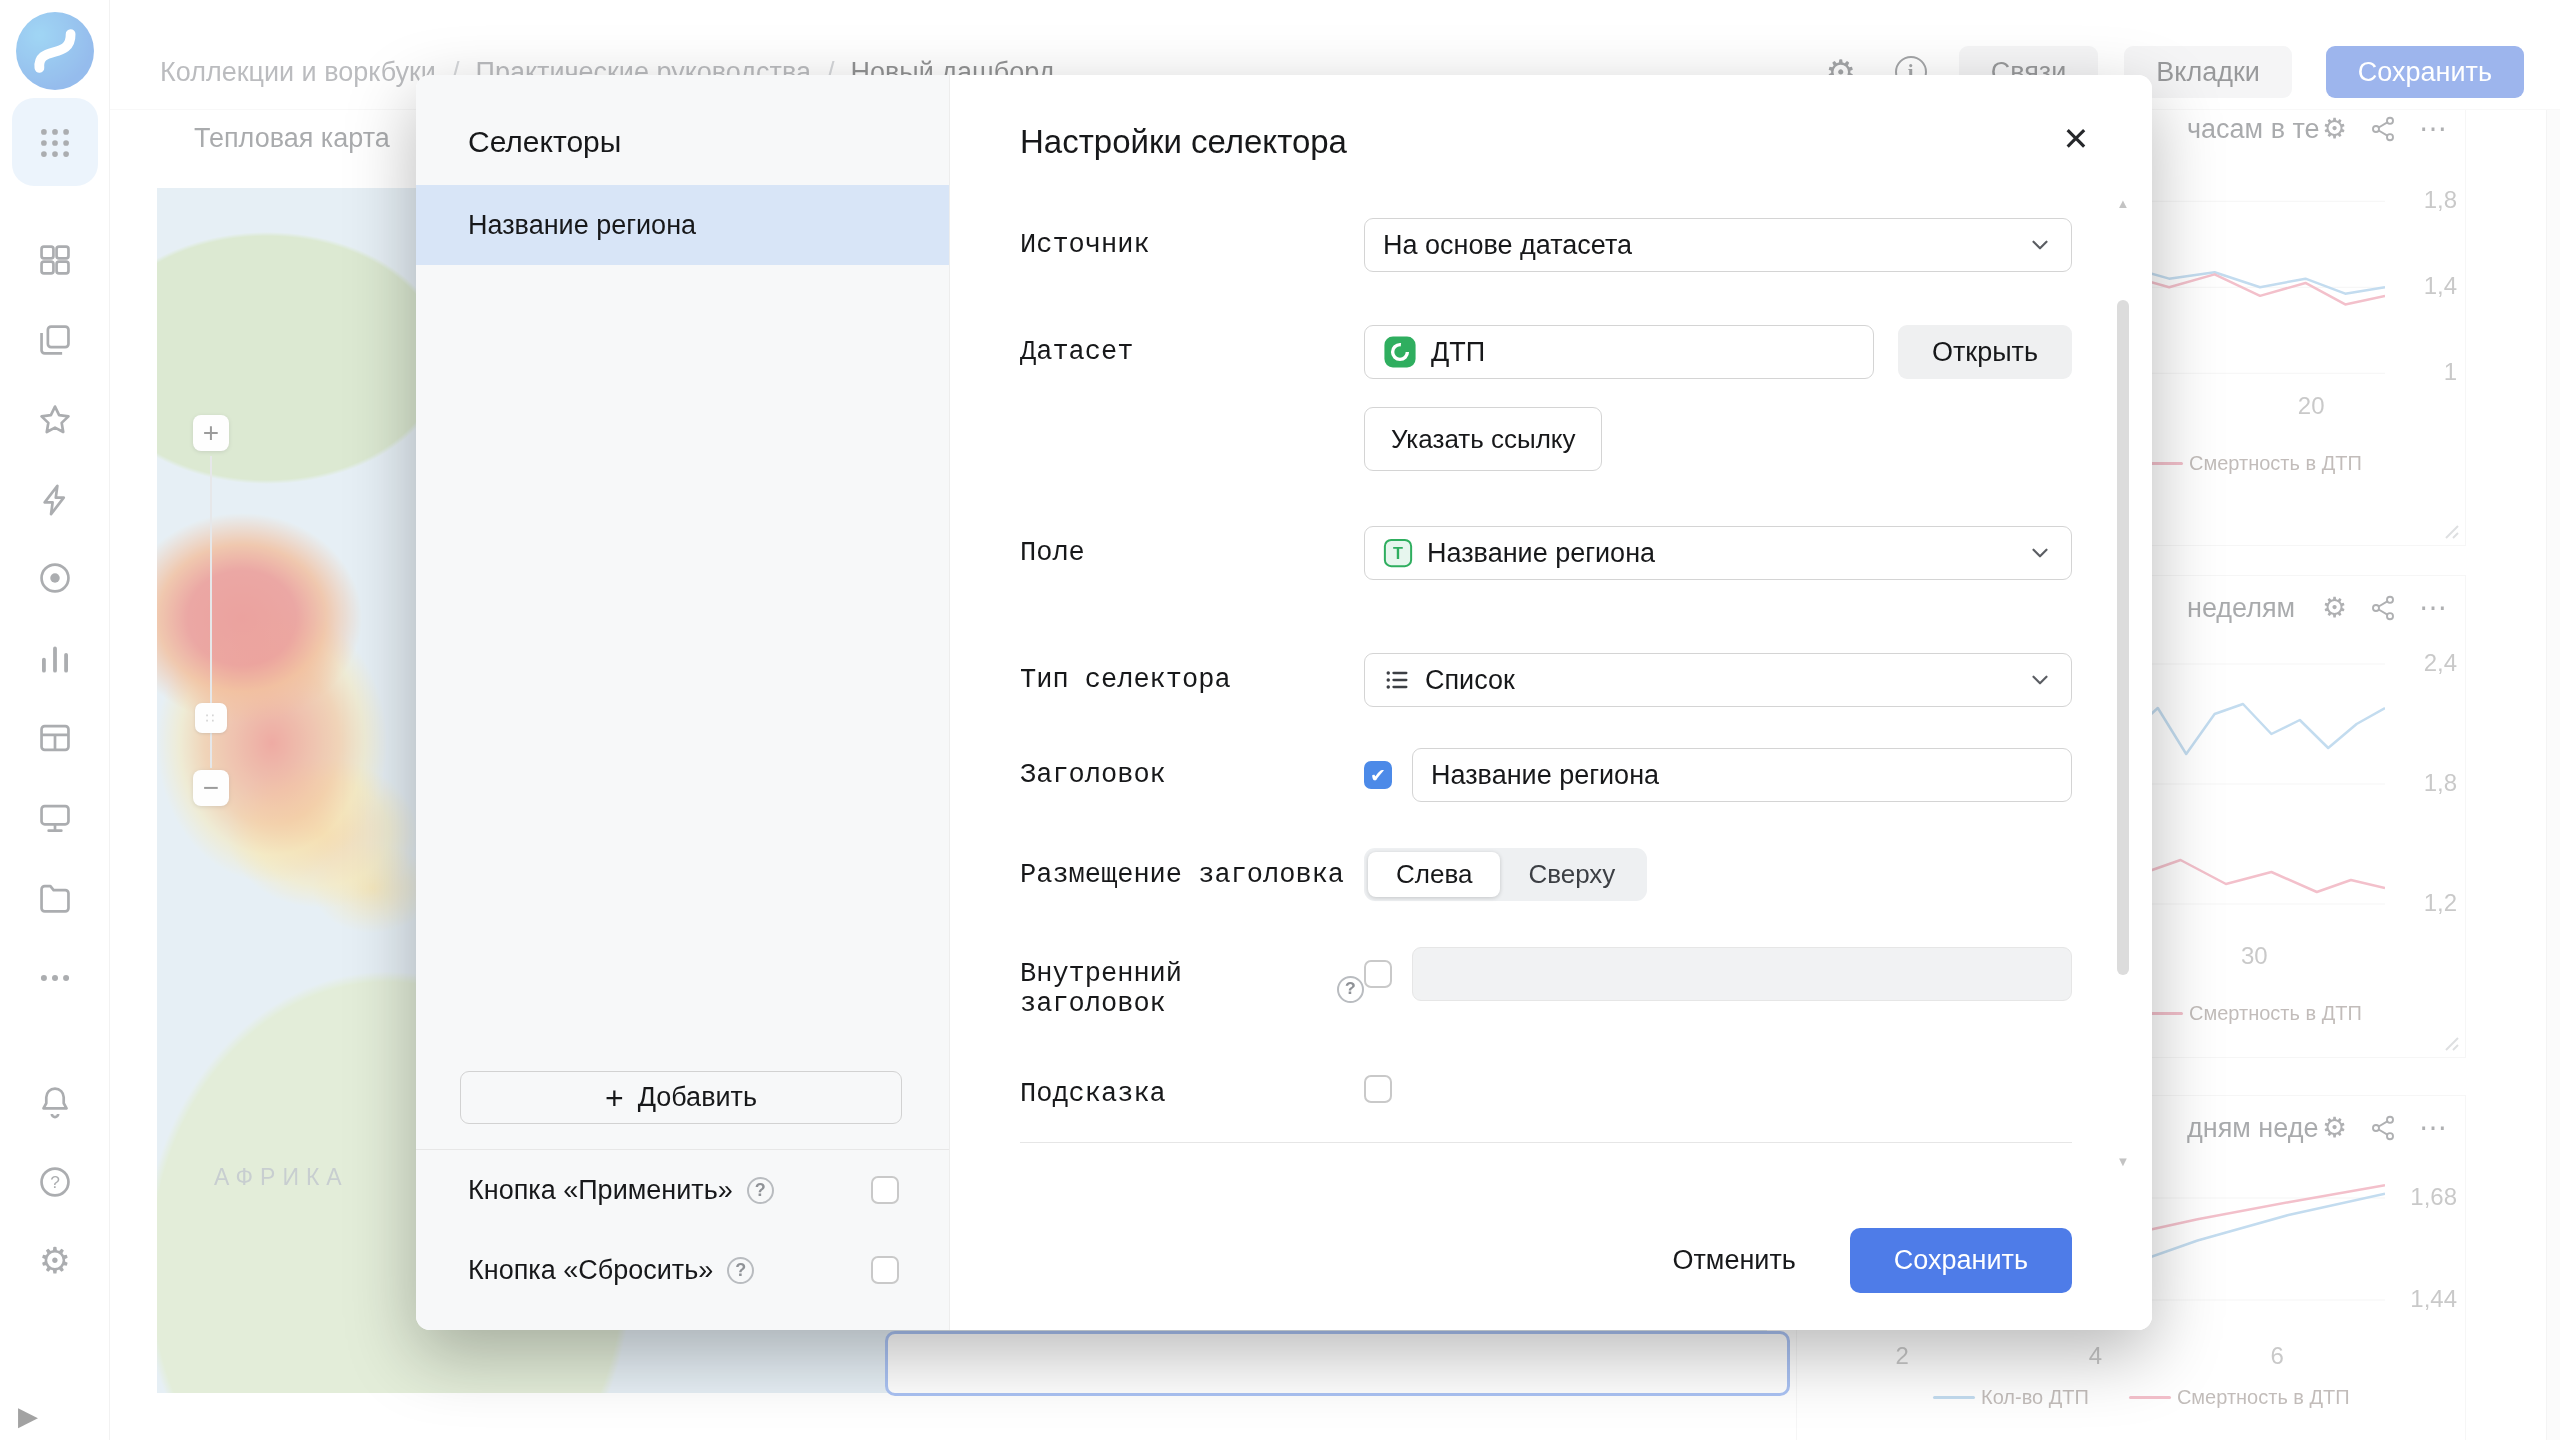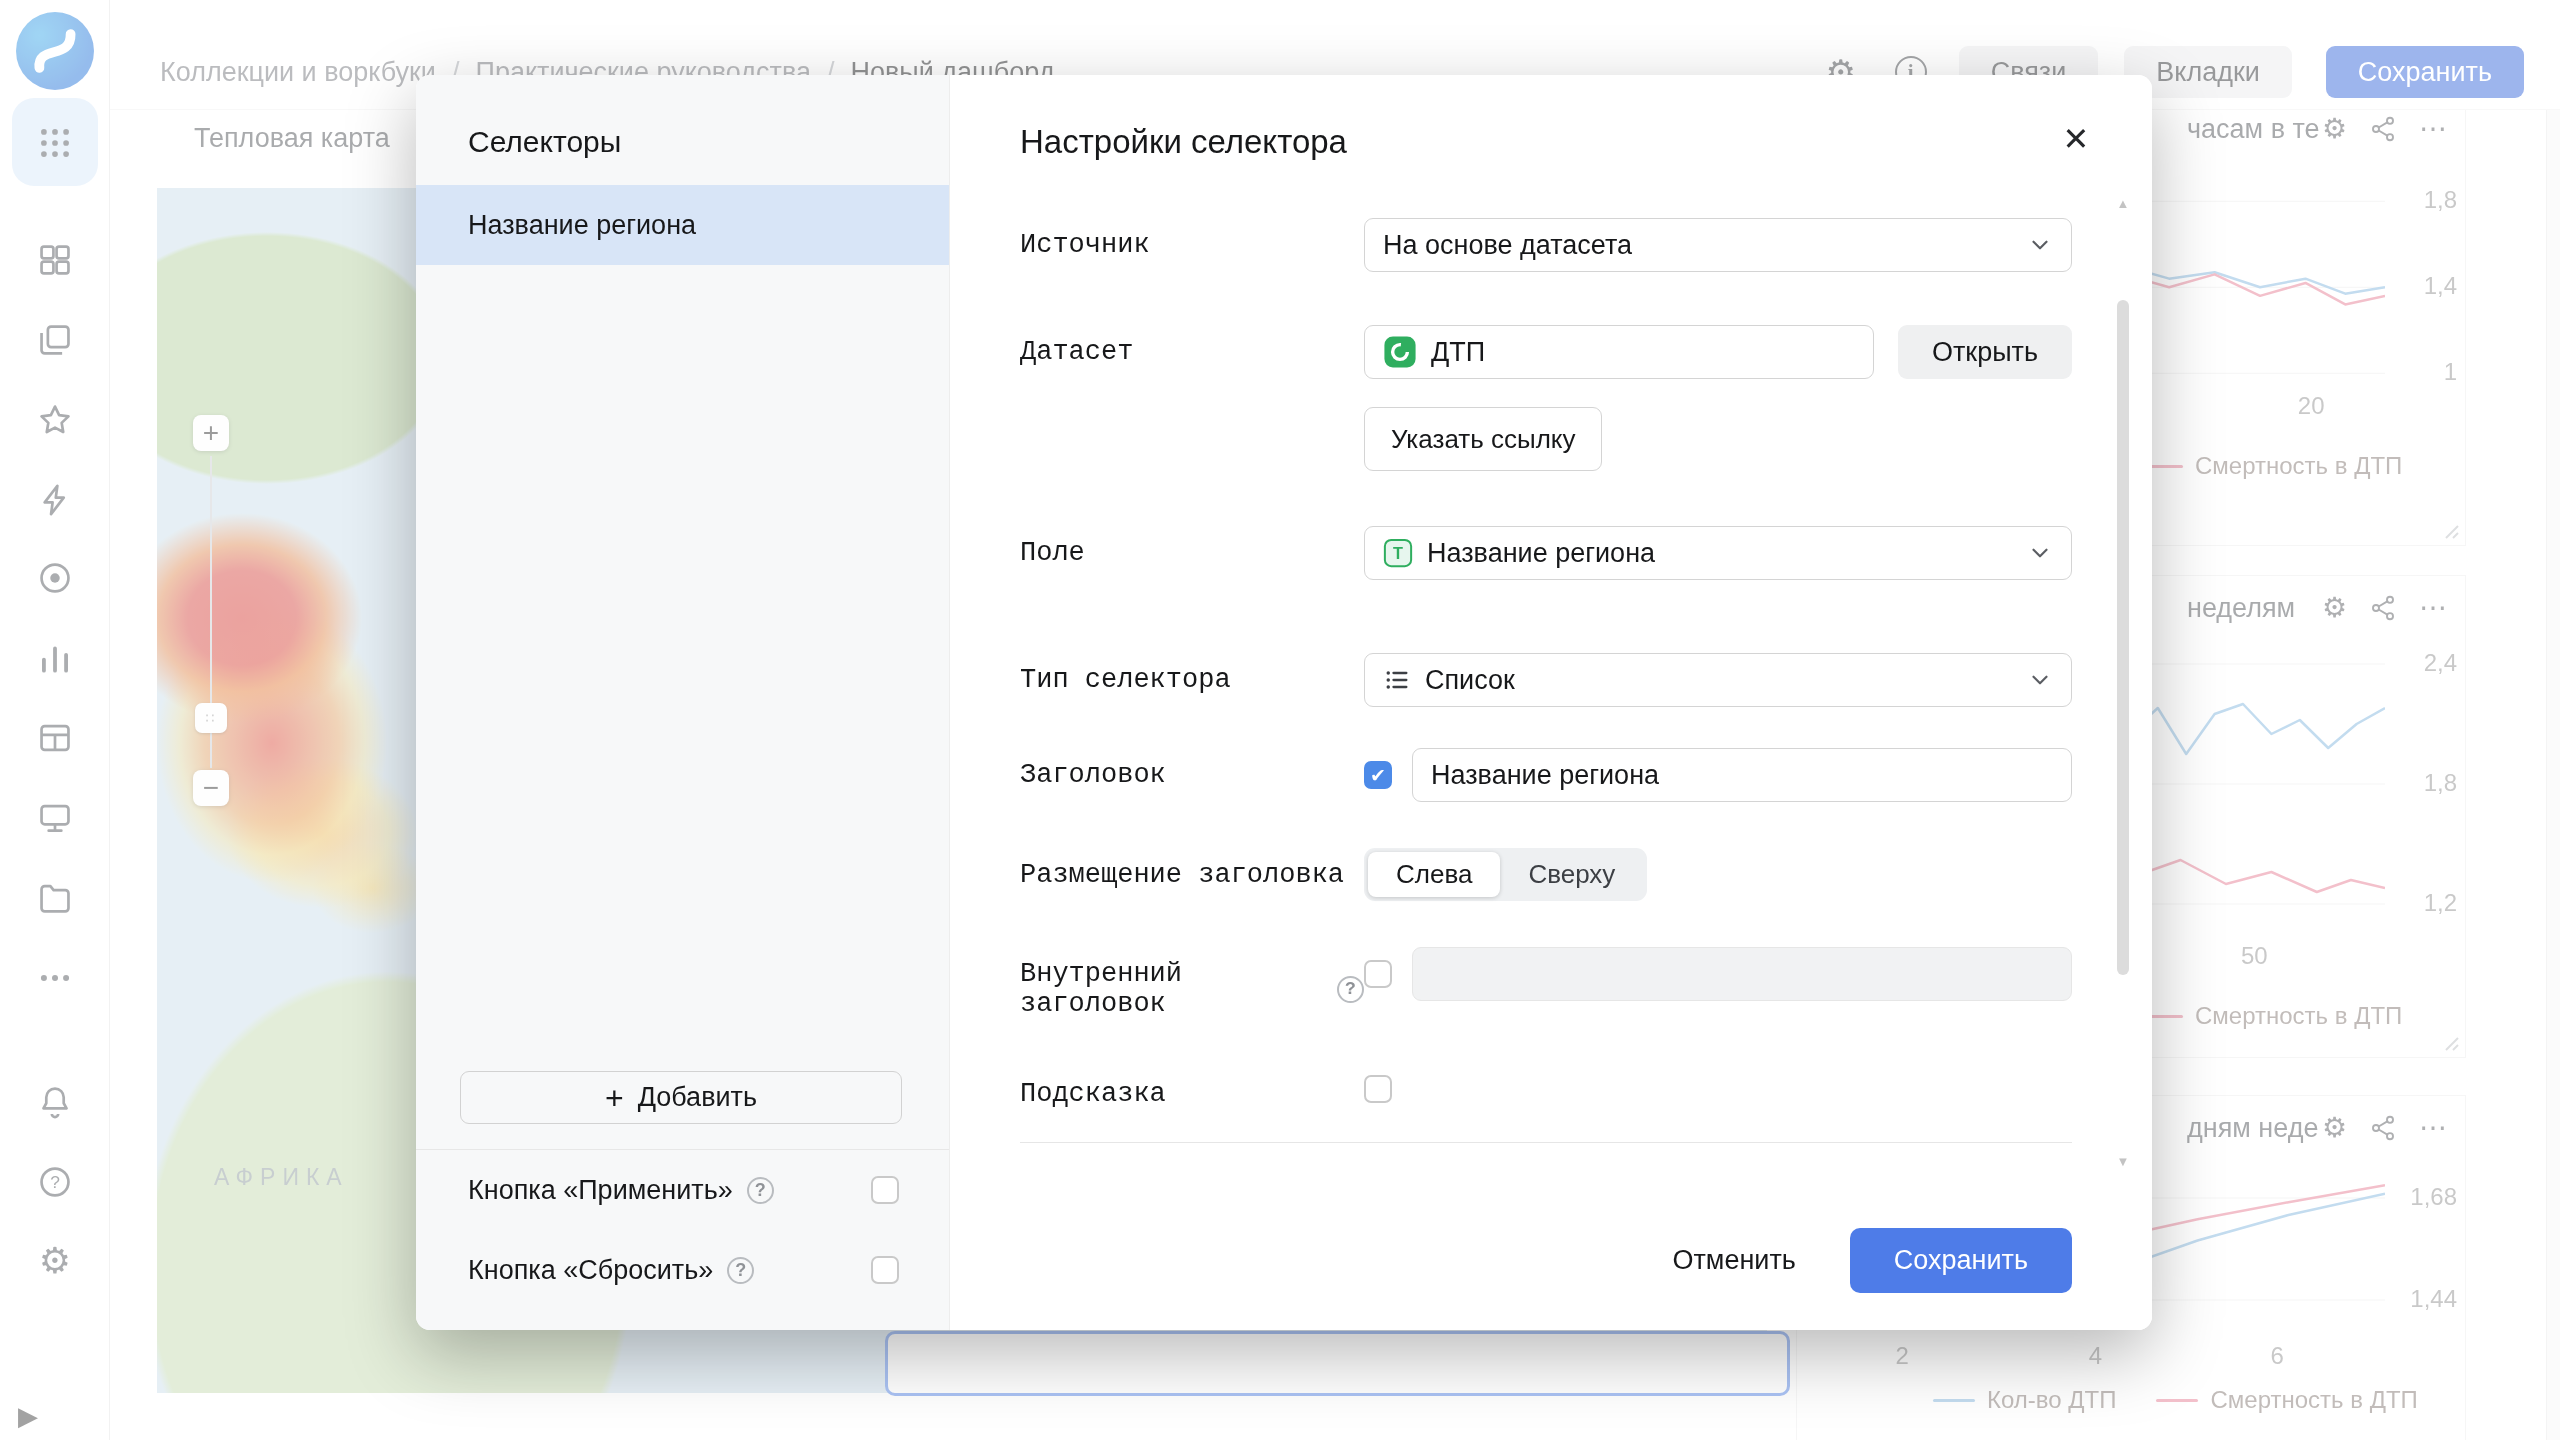--- a/index.html
+++ b/index.html
@@ -78,21 +78,21 @@
   .card2 .chart-plot { margin-top:20px; height:290px; }
   .card3 .chart-plot { margin-top:20px; height:170px; }
   .chart-svg { position:absolute; inset:0; width:100%; height:100%; display:block; }
   .ylabels { position:absolute; left:100%; top:0; bottom:0; width:76px; }
   .ylab { position:absolute; width:100%; text-align:right; padding-right:4px; font-size:24px; color:#8d8d8d; }
   .xticks { position:relative; height:34px; margin:4px 80px 0 20px; }
   .xtick { position:absolute; top:4px; transform:translateX(-50%); font-size:24px; color:#8d8d8d; }
   .legend { display:flex; gap:40px; margin-top:30px; }
   .card1 .legend, .card2 .legend { margin-left:344px; }
   .card3 .legend { margin-left:136px; margin-top:14px; }
-  .legend-item { display:flex; align-items:center; gap:12px; font-size:24px; color:#7d726c; white-space:nowrap; }
+  .legend-item { display:flex; align-items:center; gap:6px; font-size:20px; color:#7d726c; white-space:nowrap; }
   .legend-line { width:42px; height:3px; border-radius:2px; flex:0 0 auto; }
   .resize-corner { position:absolute; right:5px; bottom:5px; width:20px; height:20px; }
 
   .page-scroll { position:absolute; right:0; top:0; bottom:0; width:14px; background:#f7f7f7; border-left:1px solid #e8e8e8; }
 
   
   .overlay { position:absolute; inset:0; background:rgba(255,255,255,.53); z-index:5; }
 
   
   .modal { position:absolute; left:416px; top:75px; width:1736px; height:1255px; background:#fff; border-radius:14px;
@@ -366,21 +366,21 @@
             <polyline points="0,77.24137931034484 5,82.75862068965517 10,62.06896551724137 15,74.48275862068967 20,22.068965517241367 25,35.862068965517246 30,15.172413793103463 35,28.965517241379306 40,19.310344827586192 45,26.206896551724128 50,17.24137931034483 55.00000000000001,31.0344827586207 60,22.068965517241367 65,37.931034482758626 70,24.137931034482765 75,20.689655172413783 80,31.0344827586207 85,26.206896551724128 90,35.862068965517246 95,27.58620689655172 100,22.068965517241367" fill="none" stroke="#7fb4de" stroke-width="2.5" stroke-linejoin="round" vector-effect="non-scaling-stroke"></polyline>
             <polyline points="0,60.689655172413794 8,68.96551724137932 16,64.82758620689654 24,73.10344827586206 32,67.58620689655173 40,75.86206896551725 48,71.72413793103449 56.00000000000001,80 64,74.48275862068967 72,82.75862068965517 80,78.6206896551724 88,85.51724137931035 94,81.37931034482759 100,84.13793103448276" fill="none" stroke="#e57a90" stroke-width="2.5" stroke-linejoin="round" vector-effect="non-scaling-stroke"></polyline>
           </svg>
         <div class="ylabels">
             <div class="ylab" style="top: calc(6.89655% - 15px);">2,4</div>
             <div class="ylab" style="top: calc(48.2759% - 15px);">1,8</div>
             <div class="ylab" style="top: calc(89.6552% - 15px);">1,2</div>
           </div>
       </div>
       <div class="xticks">
-          <div class="xtick" style="left: 77%;">50</div>
+          <div class="xtick" style="left: 77%;">30</div>
         </div>
       <div class="legend">
           <div class="legend-item">
             <span class="legend-line" style="background: rgb(229, 122, 144);"></span>
             <span>Смертность в ДТП</span>
           </div>
         </div>
       <svg class="resize-corner" viewBox="0 0 20 20">
           <path d="M18 6 6 18M18 13l-5 5" stroke="#b9bcc0" stroke-width="2" fill="none"></path>
         </svg>

